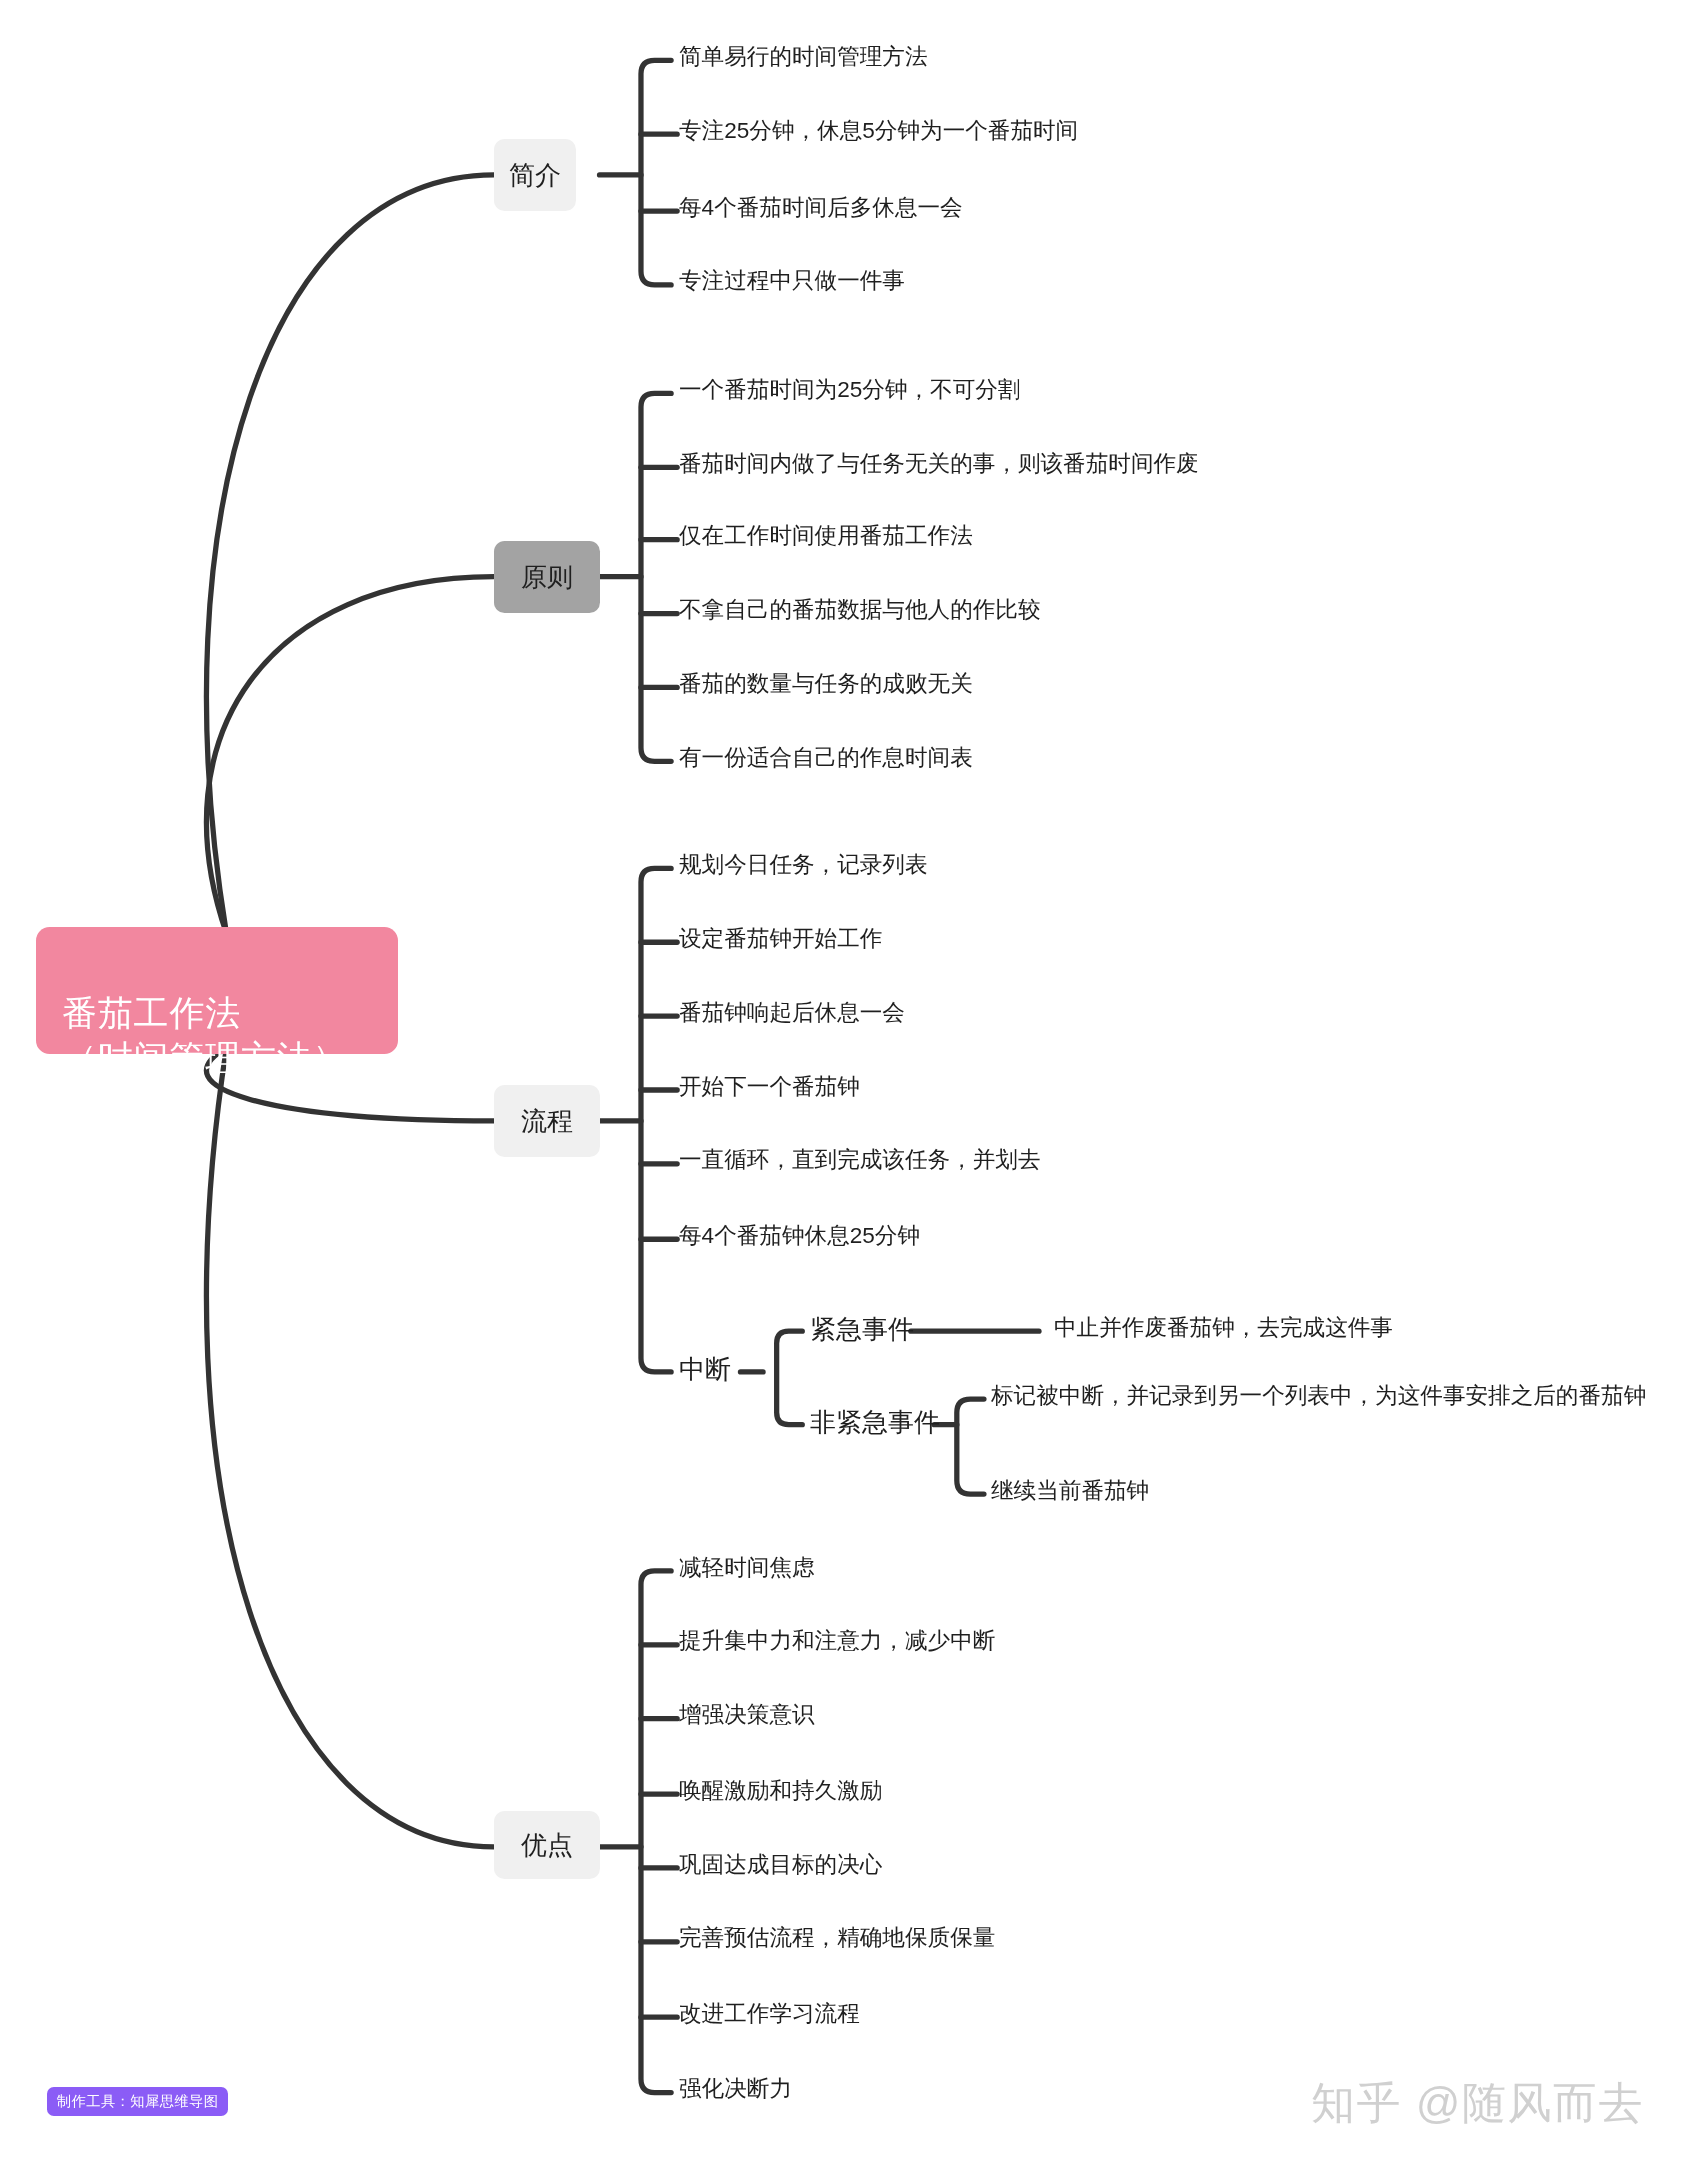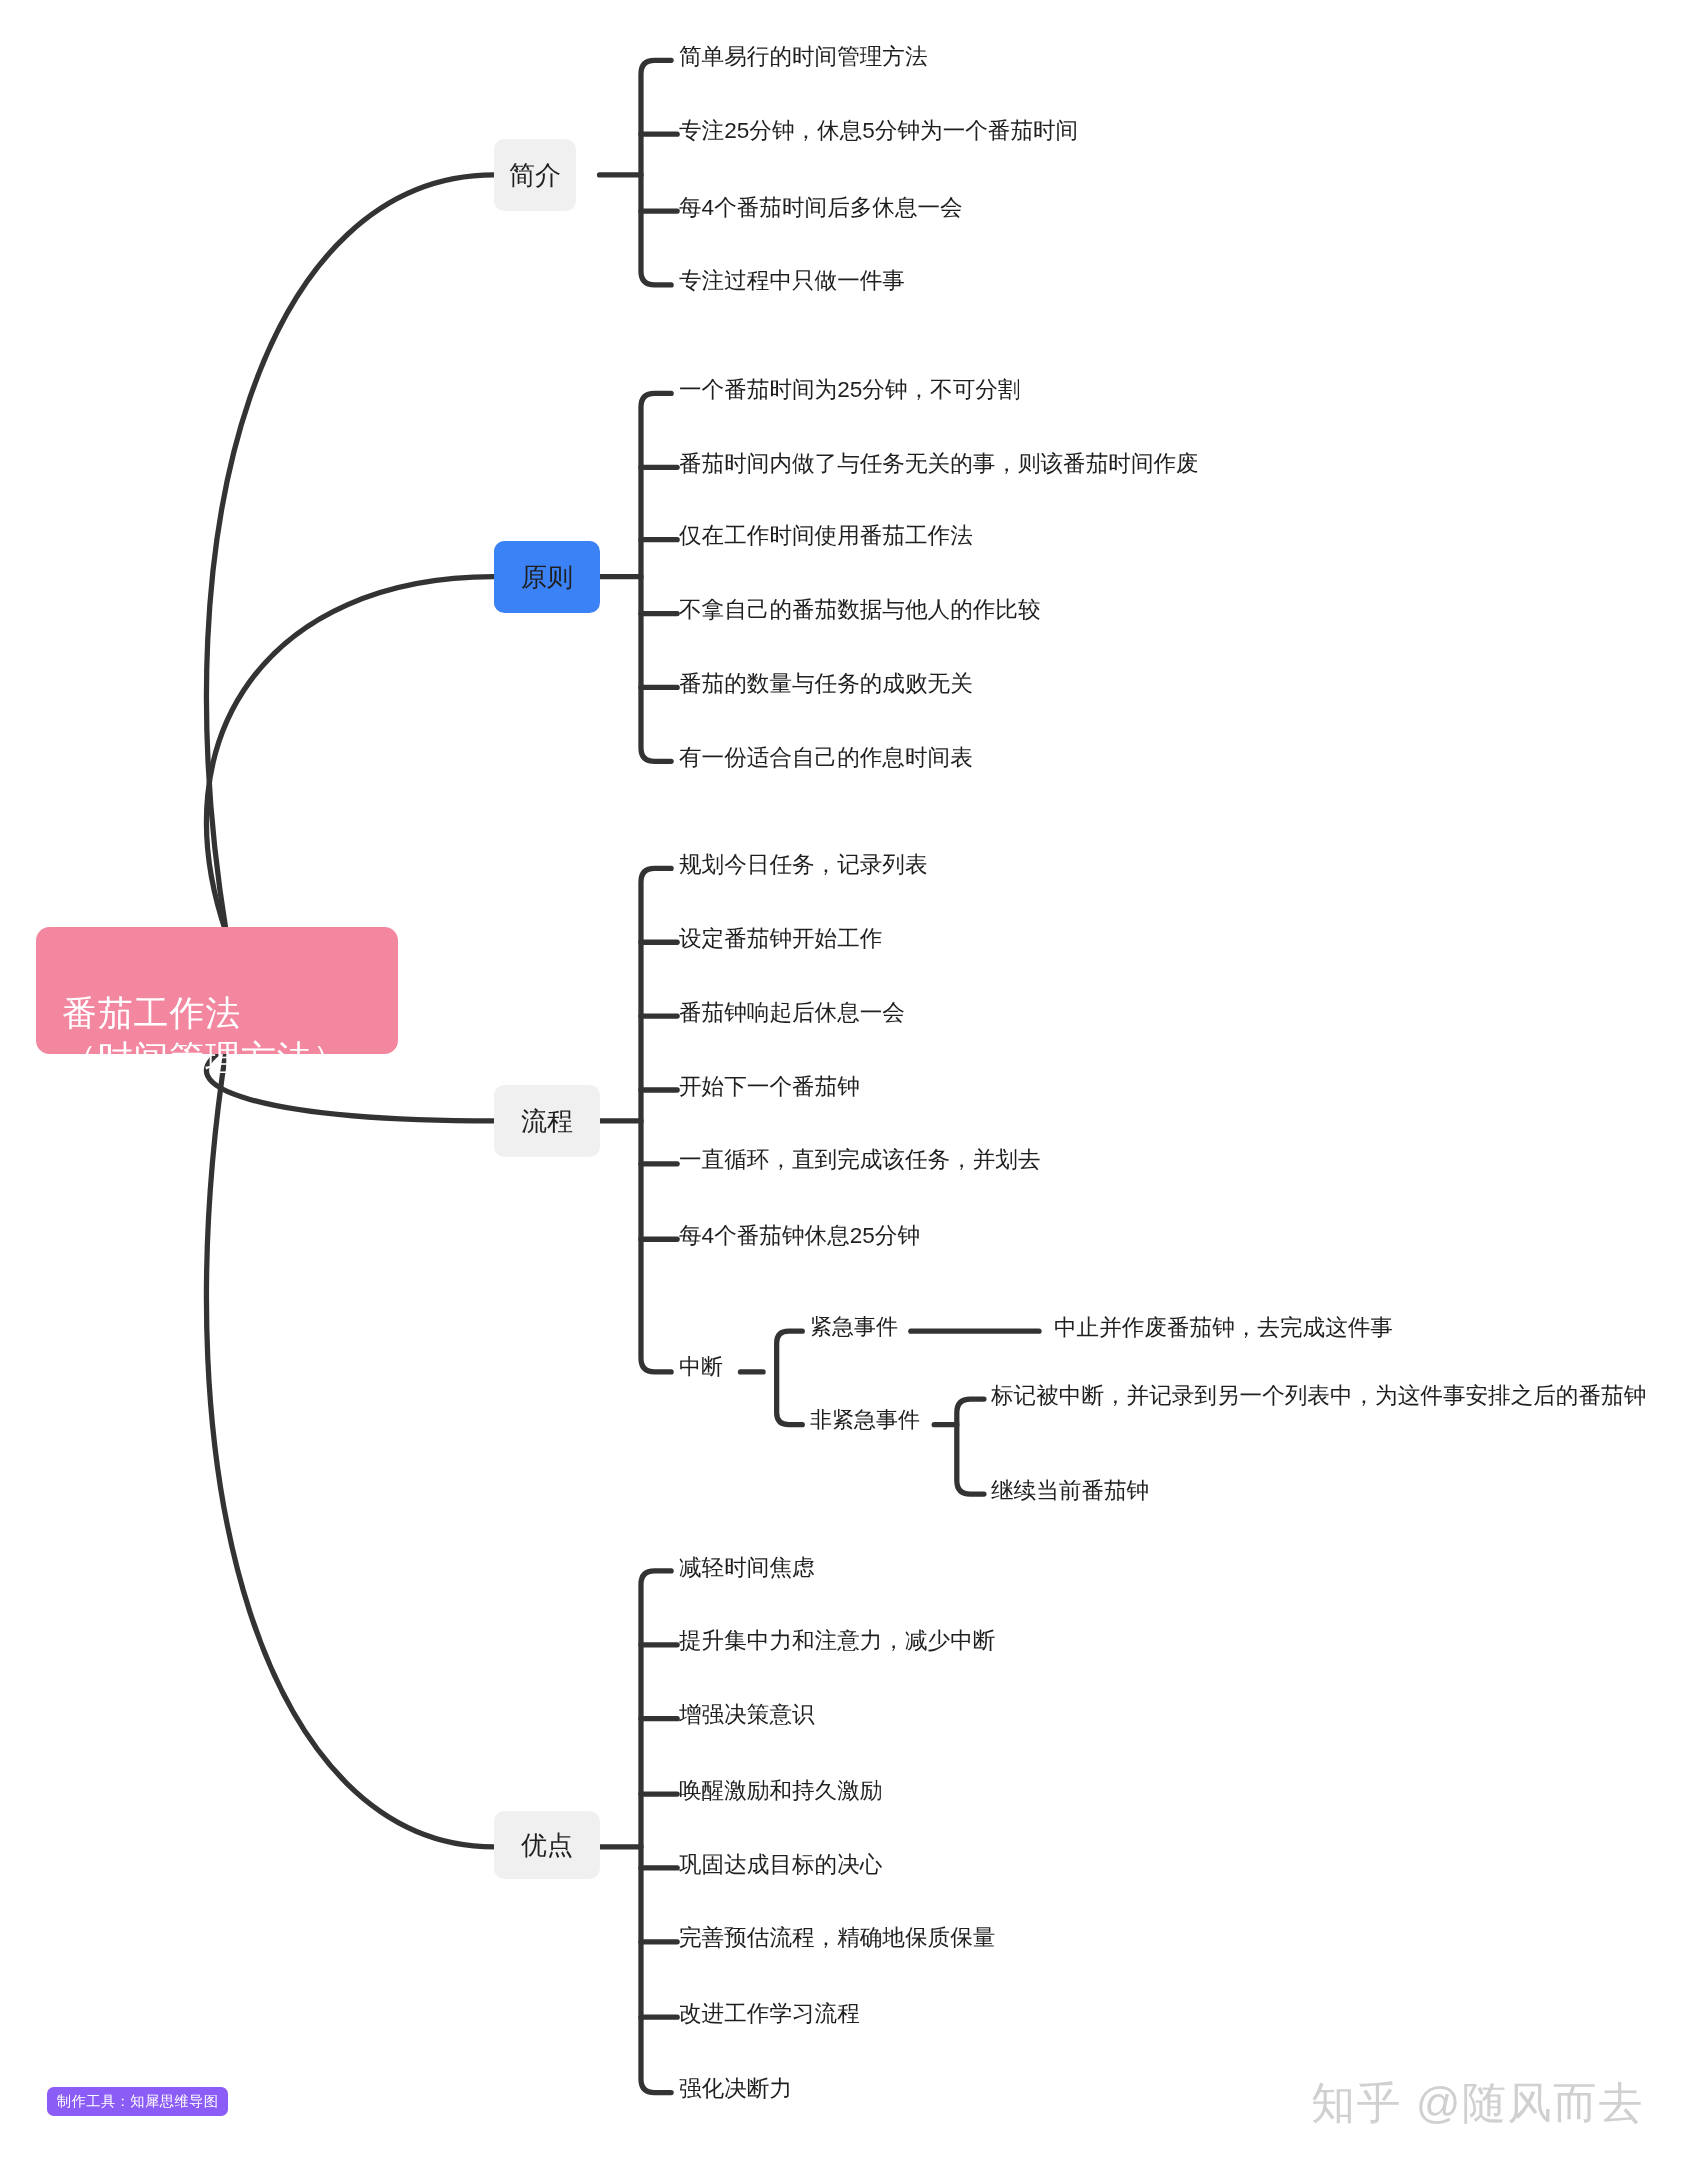--- a/index.html
+++ b/index.html
@@ -52,21 +52,21 @@
     border-radius: 10.6px;
     padding: 12px 19.6px;
     color: #1f1f1f;
     font-size: 26px;
     line-height: 1.1;
     justify-content: center;
   }
   
   .sub-node {
     color: #1f1f1f;
-    font-size: 22px;
+    font-size: 26px;
     line-height: 1.1;
   }
   
   .leaf-node {
     color: #1f1f1f;
     font-size: 22.6px;
     line-height: 1.15;
   }
   
   .tool-badge {
@@ -142,21 +142,21 @@
     <span>番茄工作法
 （时间管理方法）</span>
   </div>
 
   <div id="node-layer">
       <div class="node branch-node" style="left: 494px; width: 82px; height: 72px; top: 139px; background: rgb(240, 240, 240); justify-content: center;"><span>简介</span></div>
       <div class="node leaf-node" style="left: 679px; top: 44px;"><span>简单易行的时间管理方法</span></div>
       <div class="node leaf-node" style="left: 679px; top: 118px; align-items: center;"><span>专注25分钟，休息5分钟为一个番茄时间</span></div>
       <div class="node leaf-node" style="left: 679px; top: 195px;"><span>每4个番茄时间后多休息一会</span></div>
       <div class="node leaf-node" style="left: 679px; top: 268px;"><span>专注过程中只做一件事</span></div>
-      <div class="node branch-node" style="left: 494px; width: 106px; height: 72px; top: 541px; background: #3b82f6; justify-content: center;"><span>原则</span></div>
+      <div class="node branch-node" style="left: 494px; width: 106px; height: 72px; top: 541px; background: #a3a3a3; justify-content: center;"><span>原则</span></div>
       <div class="node leaf-node" style="left: 679px; top: 377px;"><span>一个番茄时间为25分钟，不可分割</span></div>
       <div class="node leaf-node" style="left: 679px; top: 451px;"><span>番茄时间内做了与任务无关的事，则该番茄时间作废</span></div>
       <div class="node leaf-node" style="left: 679px; top: 523px;"><span>仅在工作时间使用番茄工作法</span></div>
       <div class="node leaf-node" style="left: 679px; top: 597px;"><span>不拿自己的番茄数据与他人的作比较</span></div>
       <div class="node leaf-node" style="left: 679px; top: 671px;"><span>番茄的数量与任务的成败无关</span></div>
       <div class="node leaf-node" style="left: 679px; top: 745px;"><span>有一份适合自己的作息时间表</span></div>
       <div class="node branch-node" style="left: 494px; width: 106px; height: 72px; top: 1085px; background: rgb(240, 240, 240); justify-content: center;"><span>流程</span></div>
       <div class="node leaf-node" style="left: 679px; top: 852px;"><span>规划今日任务，记录列表</span></div>
       <div class="node leaf-node" style="left: 679px; top: 926px;"><span>设定番茄钟开始工作</span></div>
       <div class="node leaf-node" style="left: 679px; top: 1000px;"><span>番茄钟响起后休息一会</span></div>

